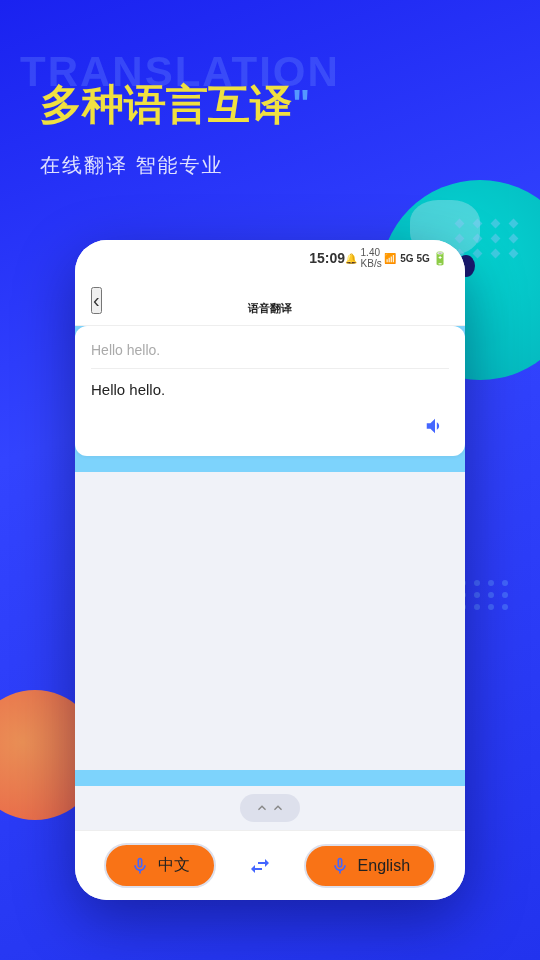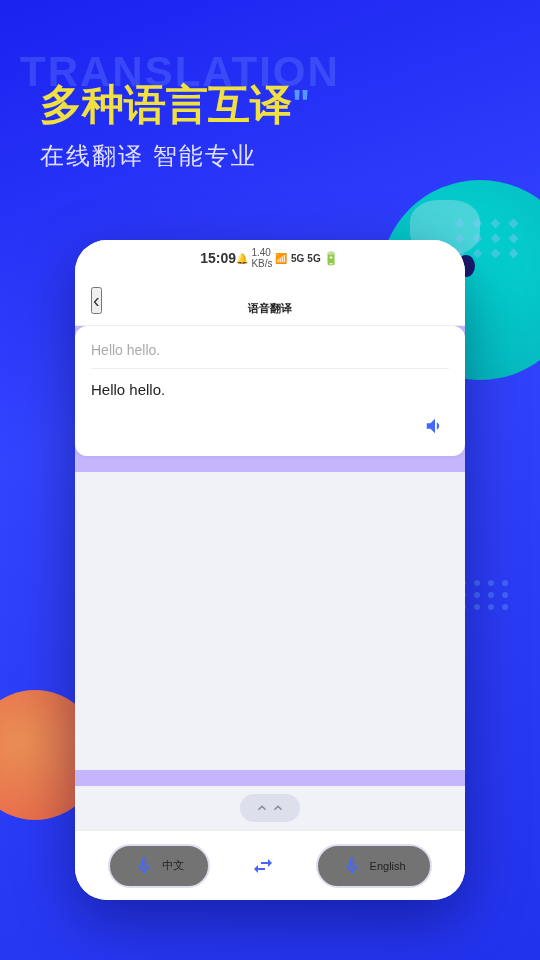--- a/index.html
+++ b/index.html
@@ -117,23 +117,23 @@
       display: flex;
       align-items: center;
       gap: 0;
     }
     .headline-main .quote {
       color: #5599ff;
       font-size: 38px;
       font-weight: 900;
     }
     .headline-sub {
-      font-size: 24px;
+      font-size: 20px;
       color: rgba(255,255,255,0.85);
-      margin-top: 10px;
+      margin-top: 22px;
       letter-spacing: 2px;
     }
 
     
     .phone-mockup {
       position: absolute;
       top: 240px;
       left: 50%;
       transform: translateX(-50%);
       width: 390px;
@@ -144,21 +144,21 @@
       overflow: hidden;
       z-index: 3;
     }
 
     
     .status-bar {
       height: 36px;
       background: white;
       display: flex;
       align-items: center;
-      justify-content: center;
+      justify-content: flex-end;
       padding: 0 16px;
       font-size: 13px;
       color: #333;
     }
     .status-time { font-weight: 600; font-size: 14px; }
     .status-icons { display: flex; align-items: center; gap: 3px; font-size: 11px; }
 
     
     .app-header {
       height: 50px;
@@ -179,21 +179,21 @@
     .app-title {
       font-size: 11px;
       font-weight: 600;
       color: #222;
       margin-top: 16px;
     }
 
     
     .app-content {
       flex: 1;
-      background: #c4b5fd;
+      background: #7dd3fc;
       display: flex;
       flex-direction: column;
       gap: 16px;
     }
 
     
     .trans-card {
       background: white;
       border-radius: 12px;
       padding: 16px;
@@ -262,23 +262,23 @@
       padding: 0 16px;
       border-top: 1px solid #eee;
     }
     .lang-btn {
       display: flex;
       align-items: center;
       gap: 8px;
       padding: 10px 24px;
       border: 2px solid #dde0ec;
       border-radius: 30px;
-      background: #737373;
+      background: #f97316;
       cursor: pointer;
-      font-size: 11px;
+      font-size: 16px;
       color: #222;
       font-weight: 500;
     }
     .mic-icon-svg {
       width: 20px;
       height: 20px;
       fill: #4466ff;
     }
     .swap-icon {
       font-size: 20px;

